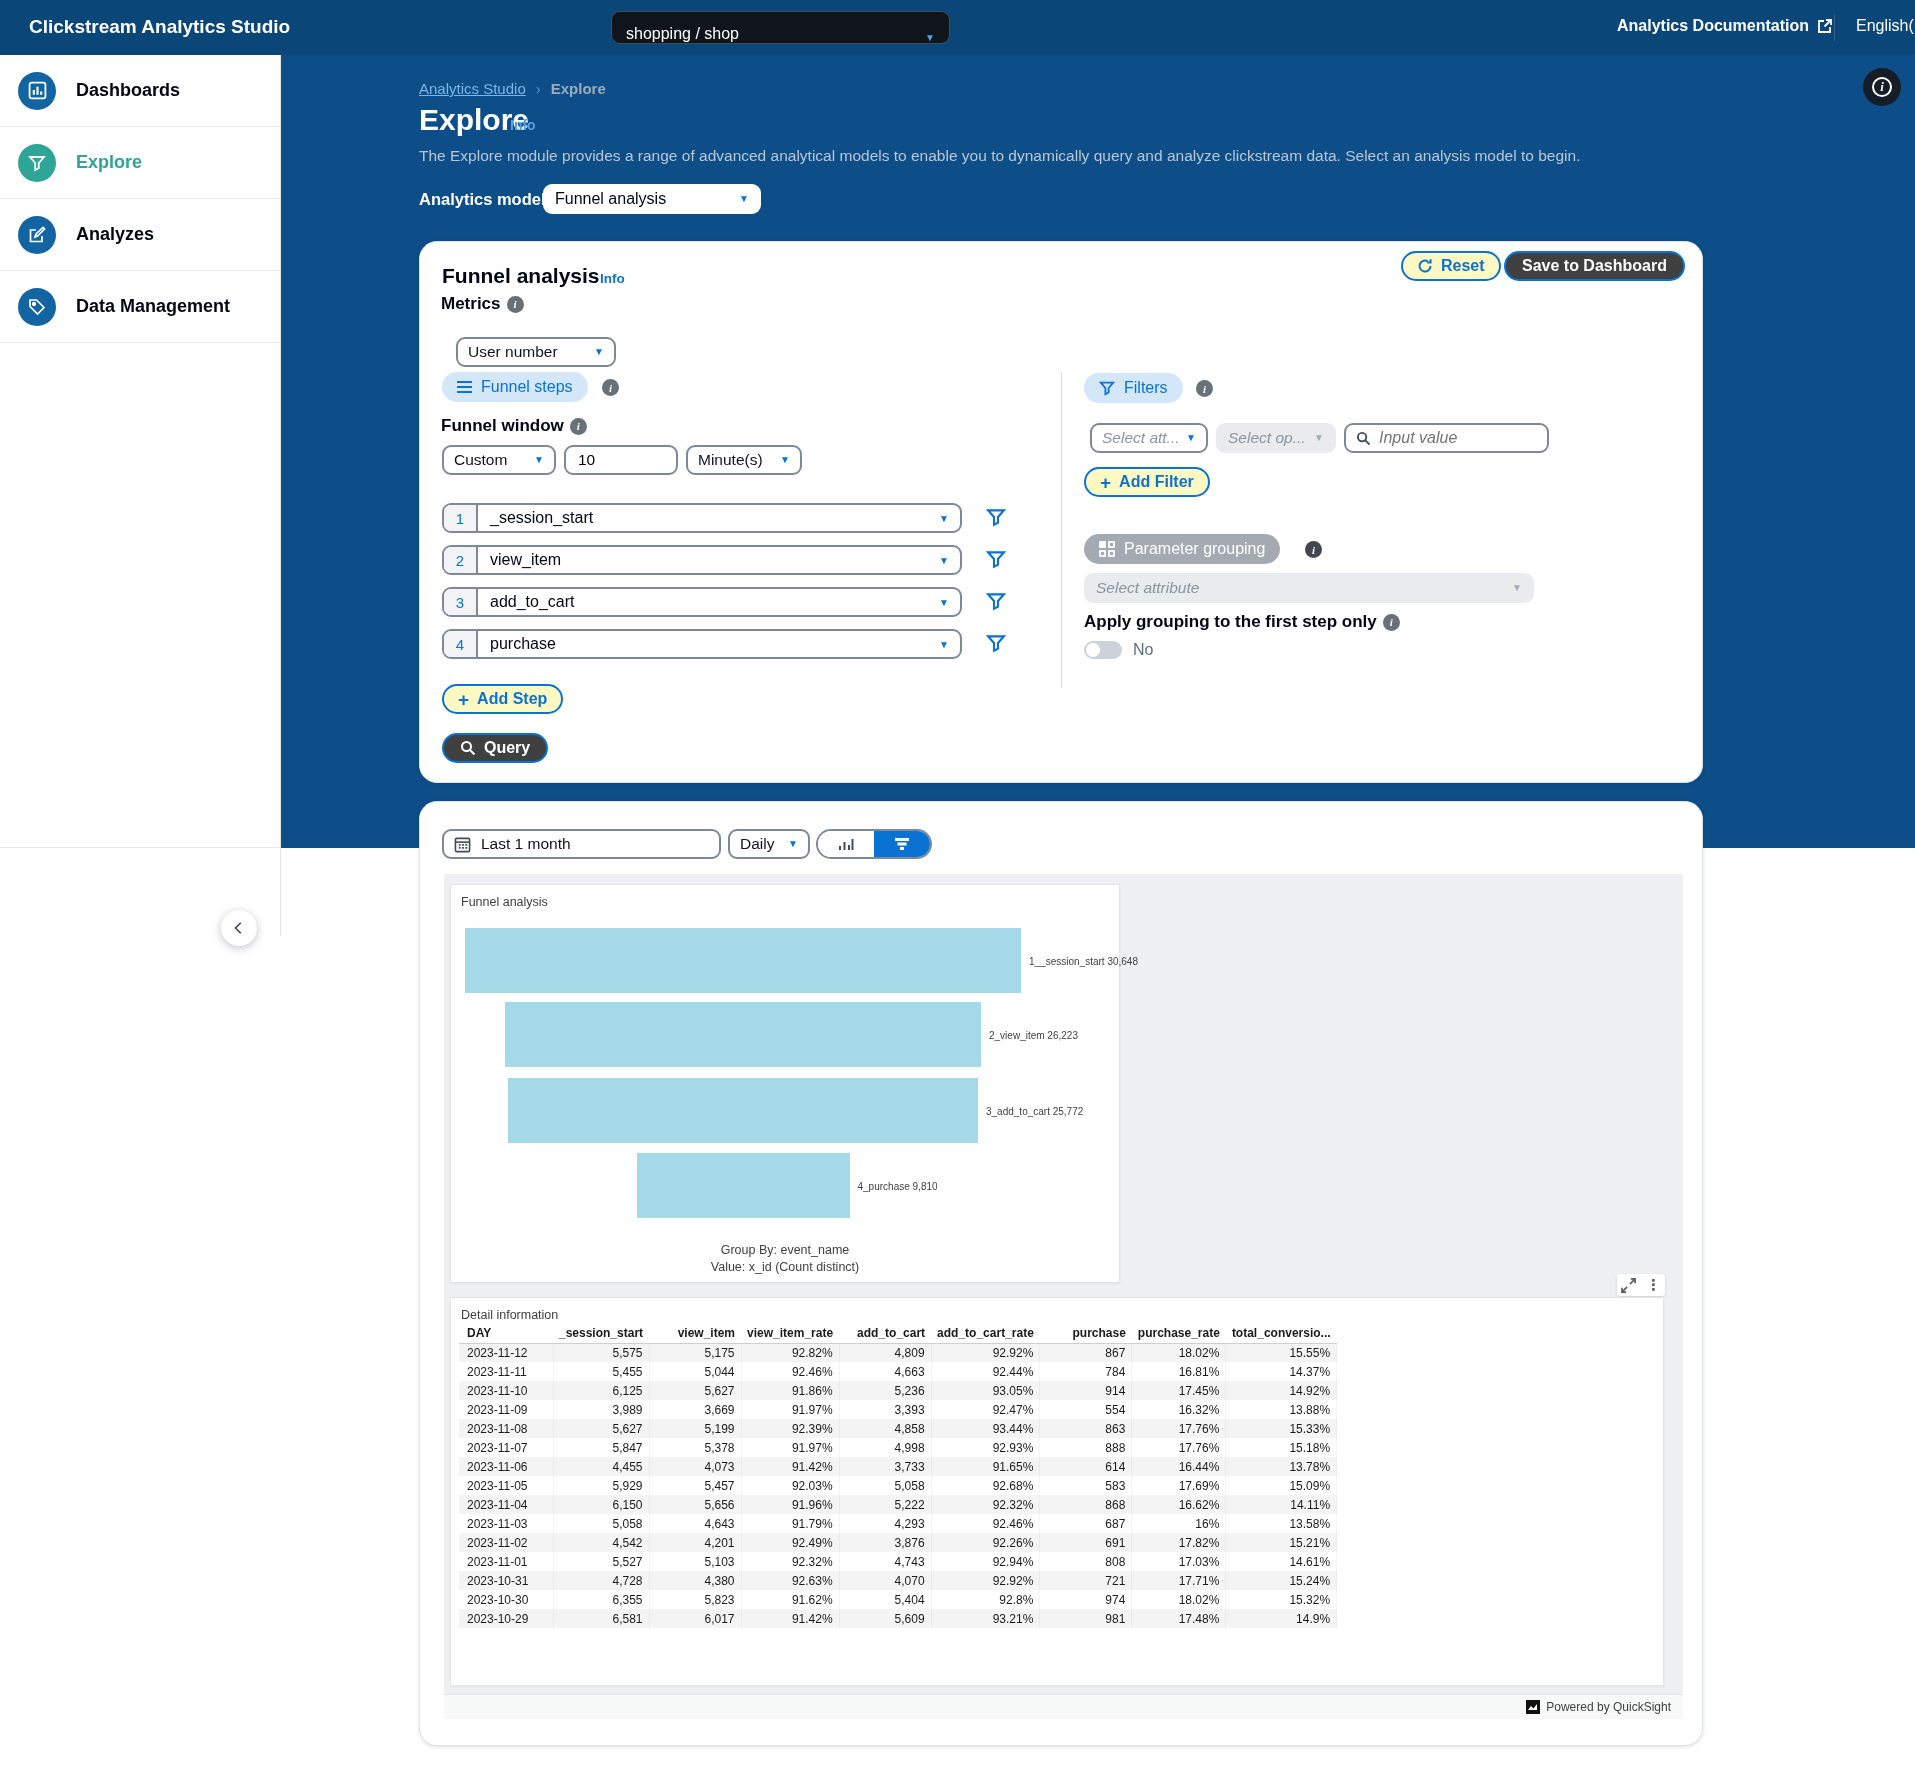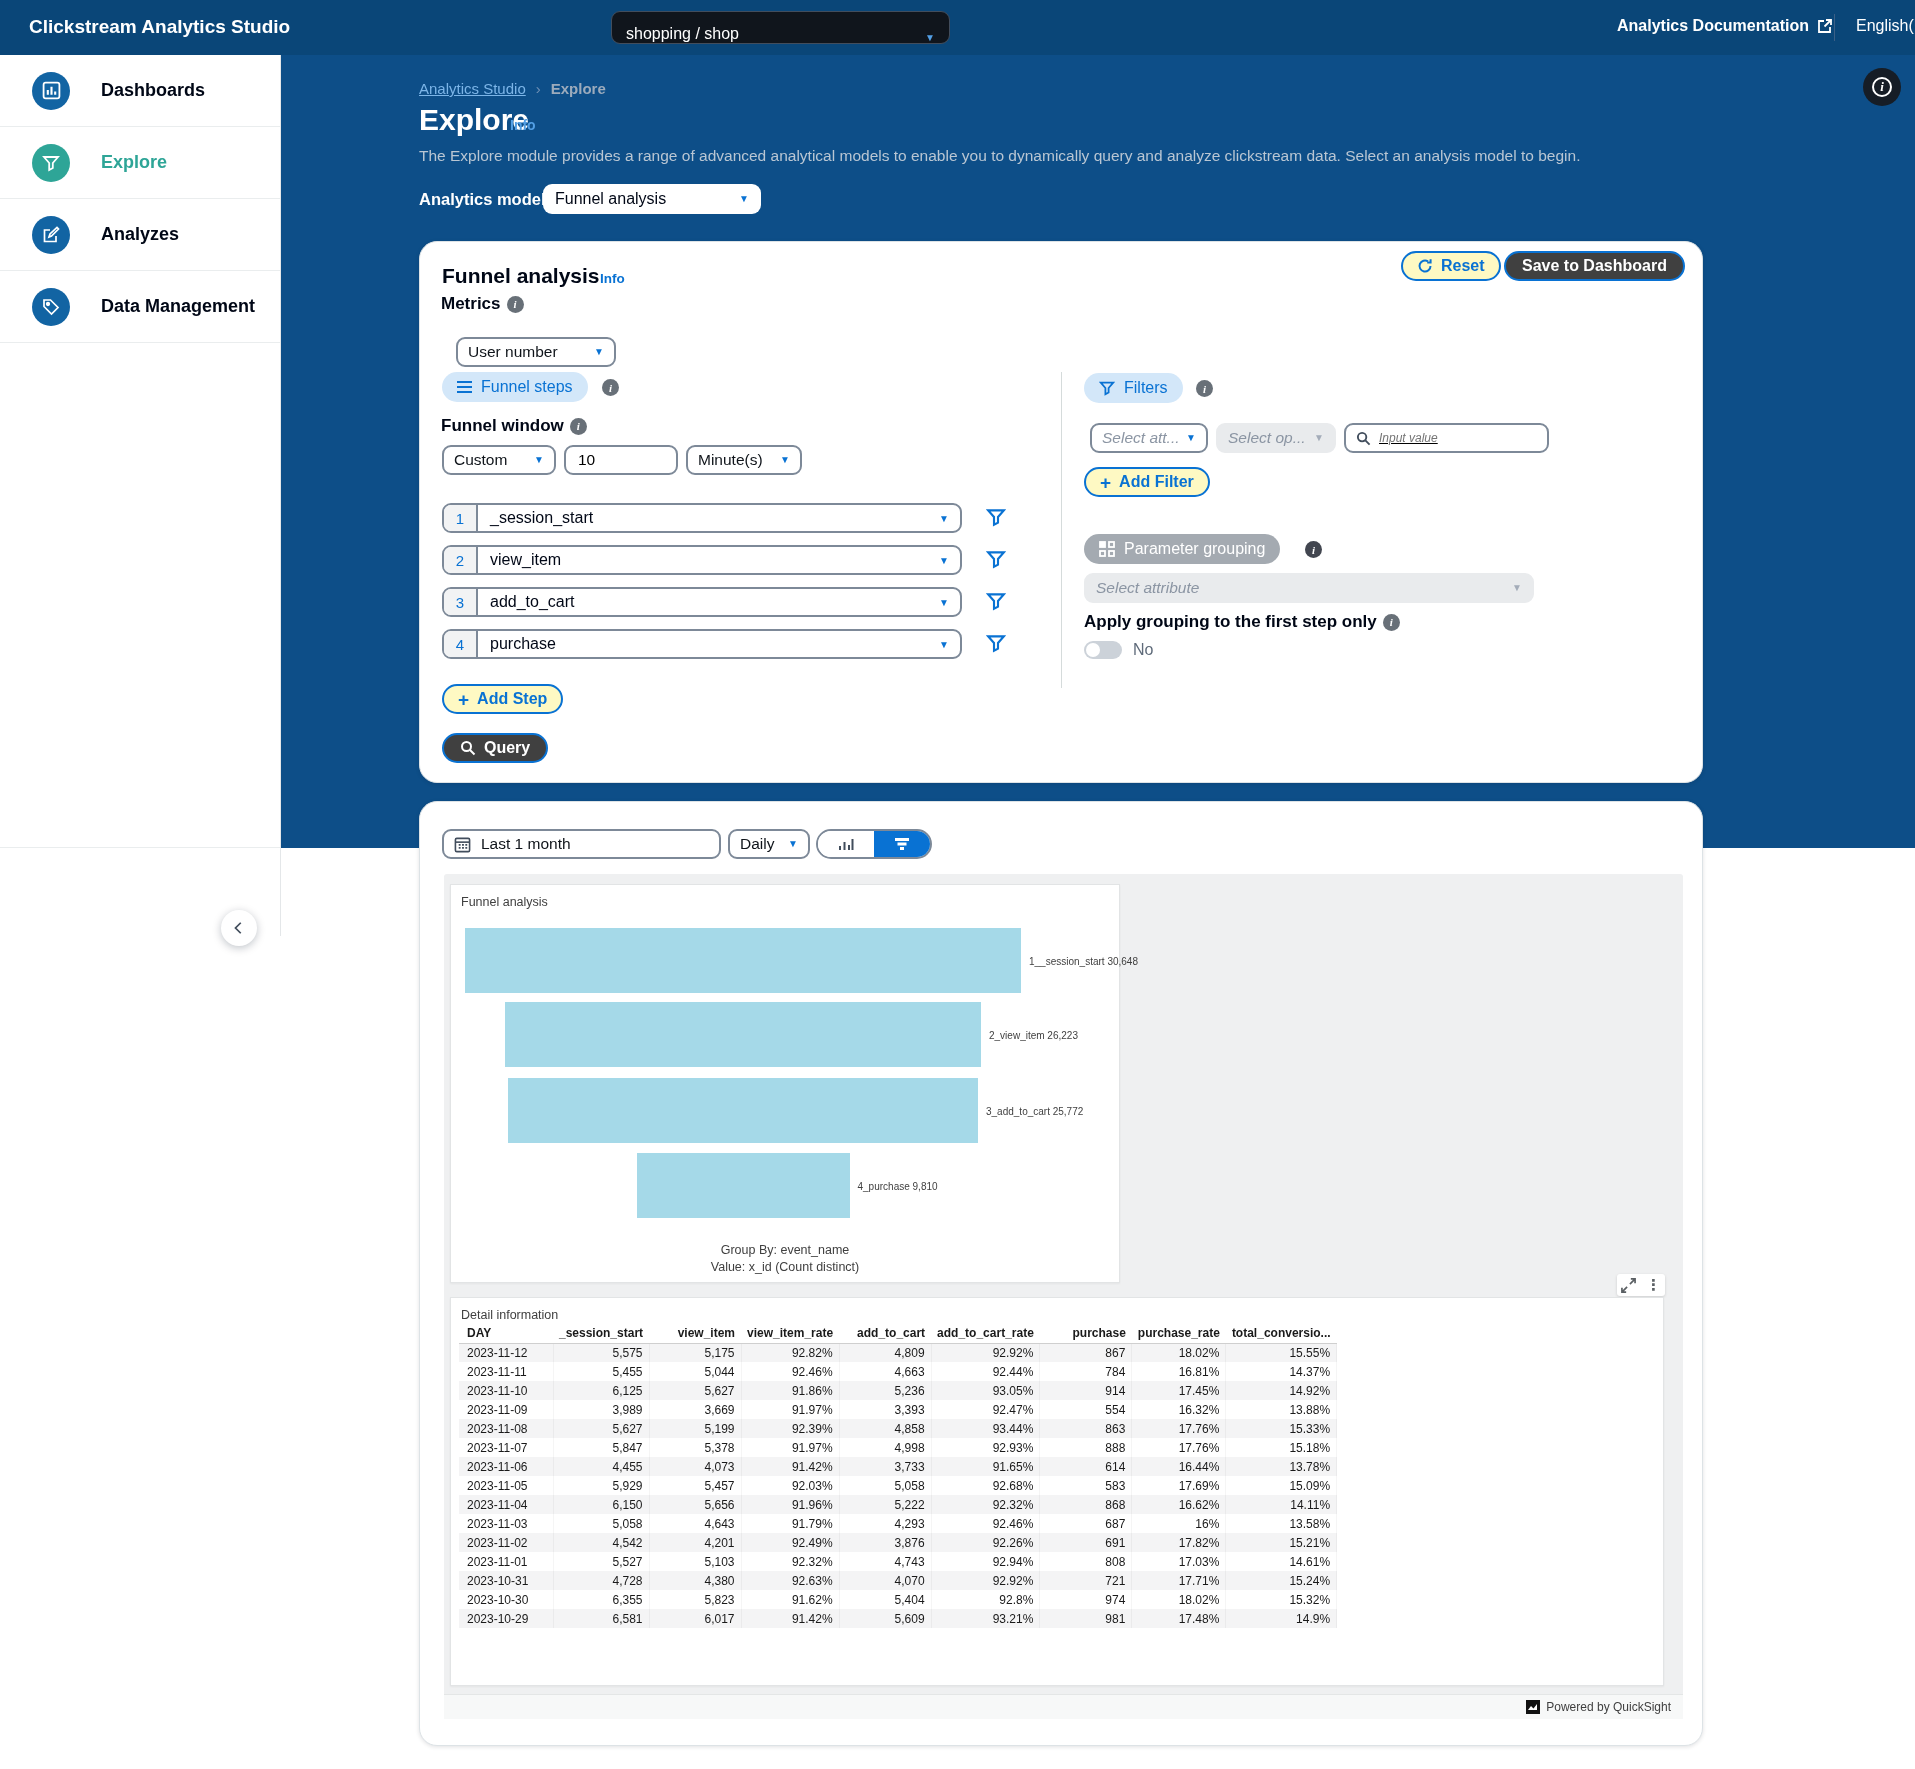--- a/index.html
+++ b/index.html
@@ -15,21 +15,21 @@
   .nav-right { position:absolute; right:0; top:0; height:55px; width:640px; }
   .nav-link { position:absolute; color:#fff; font-size:16px; font-weight:bold; display:flex; align-items:center; gap:8px; top:17px; cursor:pointer; }
   .nav-sep { position:absolute; top:14px; width:1px; height:27px; background:#3a5f86; }
   .caret { font-size:10px; line-height:1; }
 
   .info-fab { position:absolute; left:1863px; top:68px; width:38px; height:38px; border-radius:50%; background:#161d26; display:flex; align-items:center; justify-content:center; z-index:25; cursor:pointer; }
   .info-fab .ring { width:20px; height:20px; border:2px solid #fff; border-radius:50%; color:#fff; font-size:13px; font-weight:bold; display:flex; align-items:center; justify-content:center; font-family:"Liberation Serif",serif; font-style:italic; }
 
   
   .sidebar { position:absolute; left:0; top:55px; width:281px; height:881px; background:#fff; border-right:1px solid #e4e7e9; z-index:20; }
-  .side-item { height:72px; display:flex; align-items:center; gap:31px; padding-left:32px; border-bottom:1px solid #eaedee; cursor:pointer; }
+  .side-item { height:72px; display:flex; align-items:center; gap:20px; padding-left:18px; border-bottom:1px solid #eaedee; cursor:pointer; }
   .side-ic { width:38px; height:38px; border-radius:50%; background:#1264a3; color:#fff; display:flex; align-items:center; justify-content:center; flex:0 0 38px; }
   .side-item.active .side-ic { background:#2ea597; }
   .side-label { font-size:18px; font-weight:bold; color:#000716; }
   .side-item.active .side-label { color:#2ea597; }
   .side-divider { position:absolute; left:0; top:792px; width:280px; height:1px; background:#eaedee; }
   .collapse-btn { position:absolute; left:221px; top:855px; width:36px; height:36px; border-radius:50%; background:#fff; box-shadow:0 2px 8px rgba(0,20,40,.25); display:flex; align-items:center; justify-content:center; color:#414d5c; cursor:pointer; }
 
   
   .hero { position:absolute; left:281px; top:55px; width:1634px; height:793px; background:#0d4e88; }
   .crumbs { position:absolute; left:419px; top:80px; font-size:15px; display:flex; gap:10px; align-items:center; }
@@ -332,21 +332,21 @@
       <span>Select op...</span>
       <span class="caret">▼</span>
     </div>
     <div style="position:absolute; left:924px; top:181px; width:205px; gap:8px; justify-content:flex-start;" class="field">
       <span>
         <svg width="15" height="15" viewBox="0 0 16 16" fill="none" stroke="#414d5c" stroke-width="2">
             <circle cx="6.5" cy="6.5" r="4.5"></circle>
             <path d="M10 10l4.5 4.5"></path>
           </svg>
       </span>
-      <input style="border: none; outline: none; width: 140px; font-size: 12px; font-style: italic; font-family: inherit; text-decoration: underline;" placeholder="Input value">
+      <input style="border: none; outline: none; width: 140px; font-size: 16px; font-style: italic; font-family: inherit;" placeholder="Input value">
     </div>
 
     <div style="position:absolute; left:664px; top:225px;" class="btn btn-outline">
       <span style="font-size:19px; font-weight:bold; line-height:1;">+</span>
       <span>Add Filter</span>
     </div>
 
     <div style="position:absolute; left:664px; top:292px;" class="pill-gray">
       <span>
         <svg width="16" height="16" viewBox="0 0 16 16" fill="none" stroke="#fff" stroke-width="1.8">

